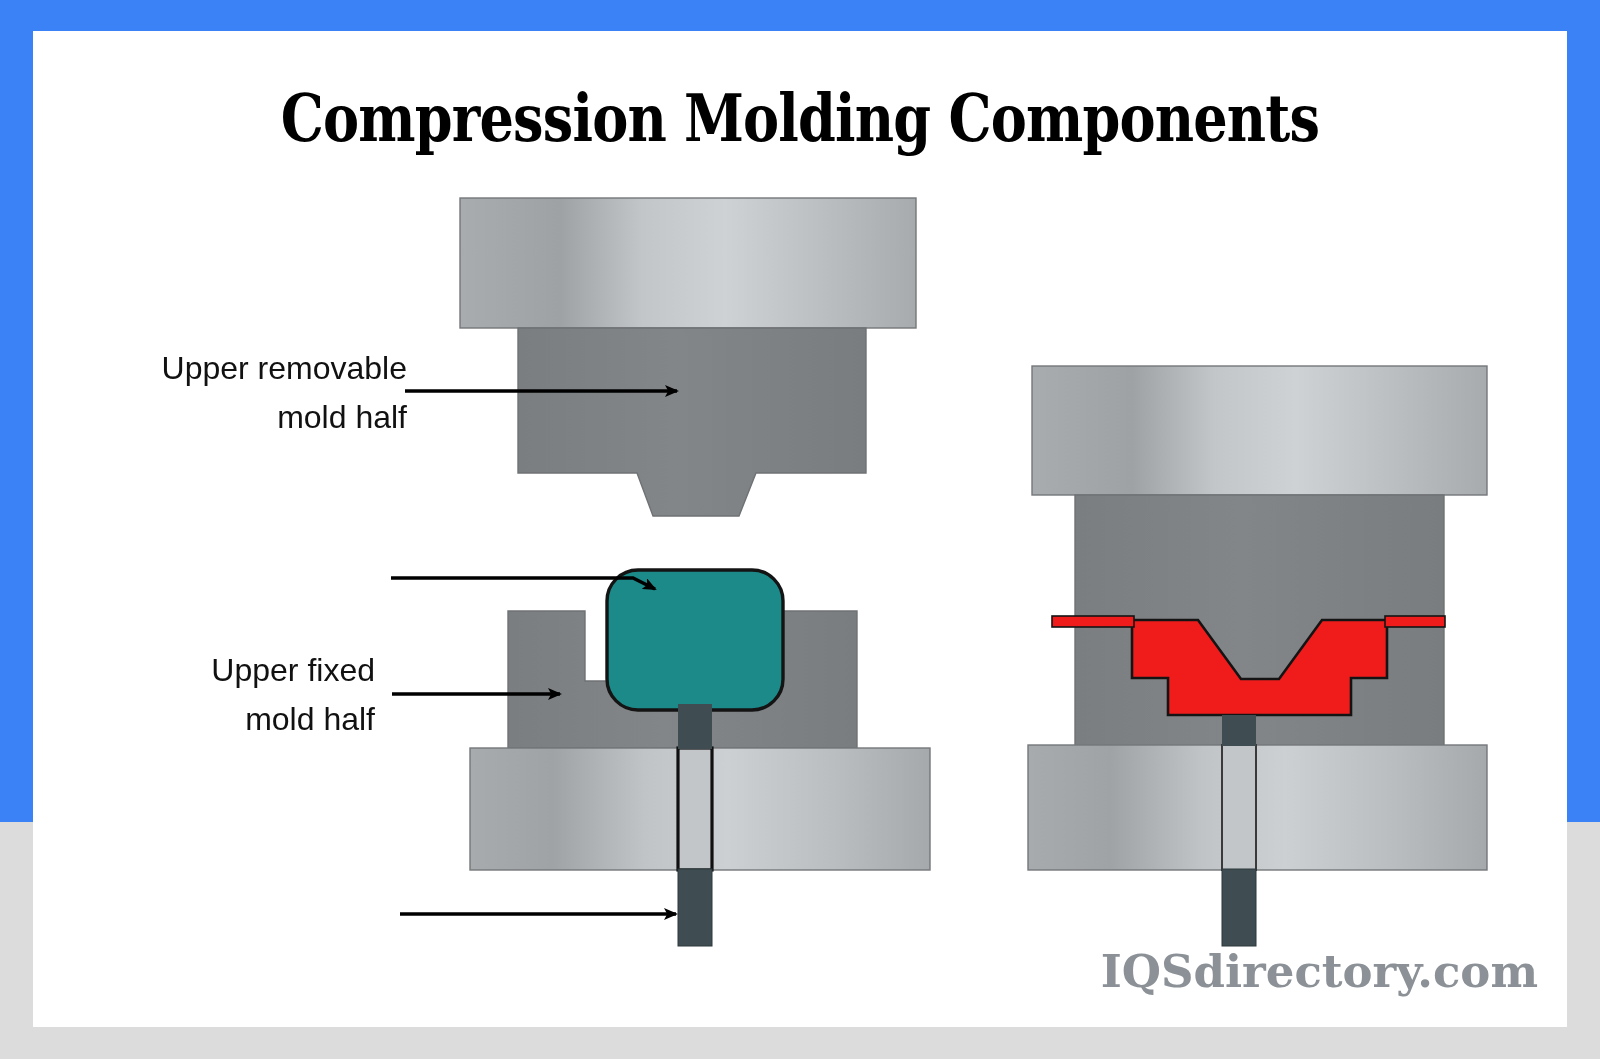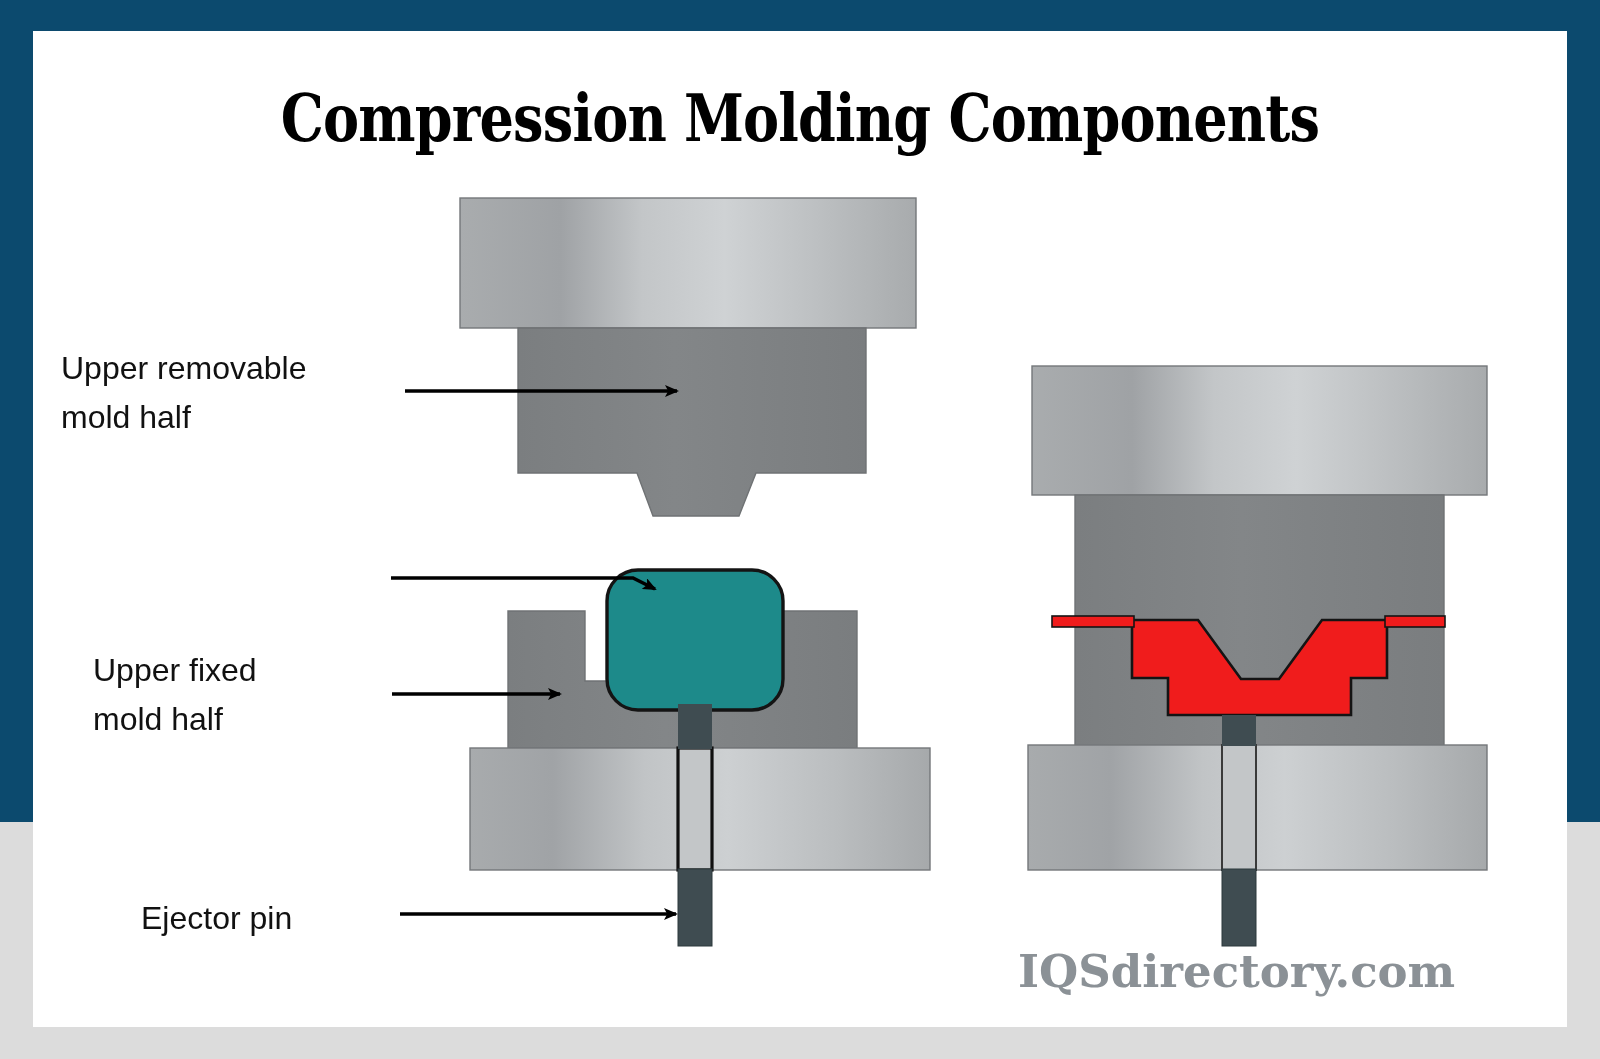--- a/index.html
+++ b/index.html
@@ -4,21 +4,21 @@
 <style>
   html, body { margin:0; padding:0; }
   body {
     width:1600px; height:1059px;
     background:#dcdcdc;
     font-family:"Liberation Sans", sans-serif;
     overflow:hidden;
   }
   #frame {
     position:absolute; left:0; top:0; width:1600px; height:822px;
-    background:#0c4a6e;
+    background:#3b82f6;
   }
   #canvas {
     position:absolute; left:33px; top:31px;
     width:1534px; height:996px;
     background:#ffffff;
   }
   #title {
     position:absolute; left:0; top:48px; width:1534px;
     text-align:center;
     font-family:"DejaVu Serif", serif;
@@ -29,28 +29,28 @@
     transform:scaleX(0.82);
     transform-origin:center top;
     white-space:nowrap;
   }
   .label {
     position:absolute;
     font-family:"Liberation Sans", sans-serif;
     font-size:32px;
     line-height:1.52;
     color:#111111;
-    text-align:left;
+    text-align:right;
     white-space:pre-line;
   }
   #watermark {
     position:absolute;
     left:985px; top:914px;
     width:520px;
-    text-align:left;
+    text-align:right;
     font-family:"DejaVu Serif", serif;
     font-weight:bold;
     font-size:45px;
     color:#8b9196;
     letter-spacing:0px;
     white-space:nowrap;
   }
   svg { position:absolute; left:0; top:0; }
 </style>
 </head>
@@ -150,18 +150,17 @@
       </g>
     </svg>
 
     <div class="label" style="left:28px; top:313px; width:346px;">Upper removable
 mold half</div>
 
 
     <div class="label" style="left:60px; top:615px; width:282px;">Upper fixed
 mold half</div>
 
-    <div class="label" style="left:108px; top:863px; width:232px;">Ejector pin</div>
 
     <div id="watermark">IQSdirectory.com</div>
 
   </div>
 </div>
 
 </body></html>

